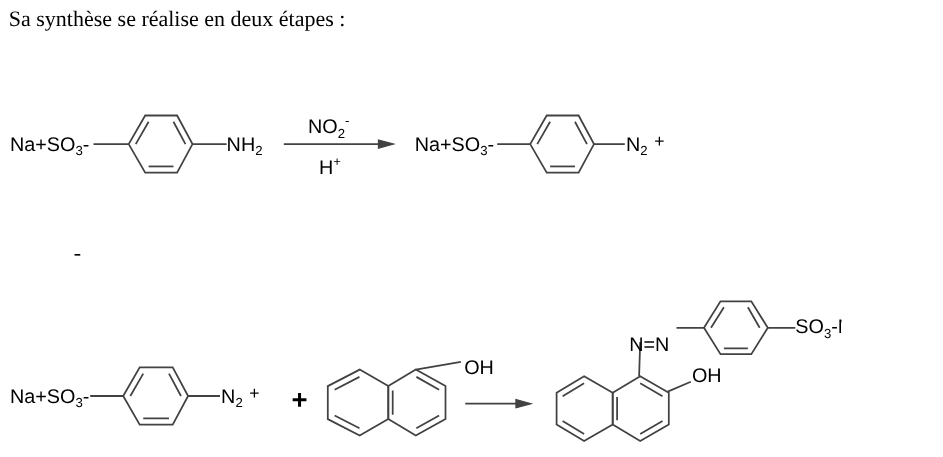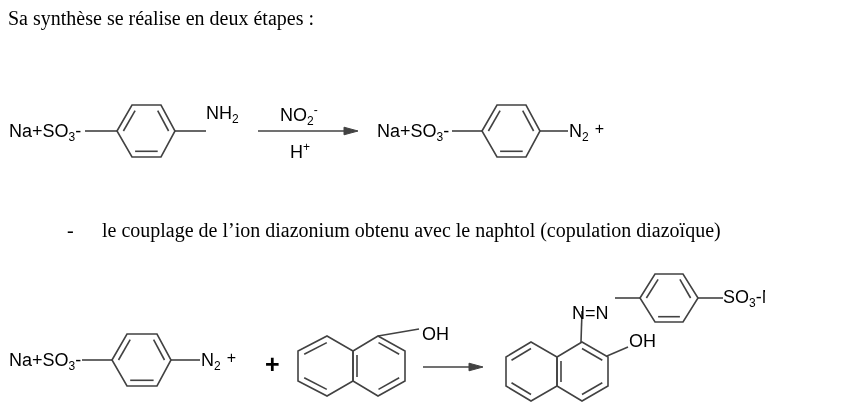--- a/index.html
+++ b/index.html
@@ -38,21 +38,20 @@
     stroke-width:1;
   }
 </style>
 </head>
 <body>
 
 <div class="page">
 
   <div class="serif" style="left:8px;top:6px">Sa synthèse se réalise en deux étapes :</div>
   <div class="serif" style="left:67px;top:218px">-</div>
-  <div class="serif" style="left:102px;top:218px">le couplage de l’ion diazonium obtenu avec le naphtol (copulation diazoïque)</div>
 
   <svg class="structures" width="857" height="415" viewBox="0 0 857 415">
 
     <g>
       <line x1="85" y1="131" x2="117" y2="131"></line>
       <polygon class="ring" points="117,131 132,105 161,105 175,131 161,157 132,157"></polygon>
       <line x1="123.4" y1="131" x2="135.1" y2="110.7"></line>
       <line x1="157.7" y1="110.7" x2="168.6" y2="131"></line>
       <line x1="157.7" y1="151.3" x2="135.1" y2="151.3"></line>
       <line x1="175" y1="131" x2="206" y2="131"></line>
@@ -114,21 +113,21 @@
       <polygon class="ring" points="640,298 655,274 683,274 698,298 683,322 655,322"></polygon>
       <line x1="646.4" y1="298" x2="658.1" y2="279.3"></line>
       <line x1="679.9" y1="279.3" x2="690.6" y2="298"></line>
       <line x1="679.9" y1="316.7" x2="658.1" y2="316.7"></line>
       <line x1="698" y1="298" x2="723" y2="298"></line>
     </g>
   </svg>
 
   <span class="chem" style="left:9px;top:118px"><span>Na+SO</span><sub>3</sub><span>-</span></span>
 
-  <span class="chem" style="left:206px;top:100px"><span>NH</span><sub>2</sub></span>
+  <span class="chem" style="left:206px;top:118px"><span>NH</span><sub>2</sub></span>
 
   <span class="chem" style="left:280px;top:97px"><span>NO</span><sub>2</sub><sup>-</sup></span>
 
   <span class="chem" style="left:290px;top:134px"><span>H</span><sup>+</sup></span>
 
   <span class="chem" style="left:377px;top:118px"><span>Na+SO</span><sub>3</sub><span>-</span></span>
 
   <span class="chem" style="left:569px;top:118px"><span>N</span><sub>2</sub><span class="plus-raised">+</span></span>
 
   <span class="chem" style="left:9px;top:347px"><span>Na+SO</span><sub>3</sub><span>-</span></span>

